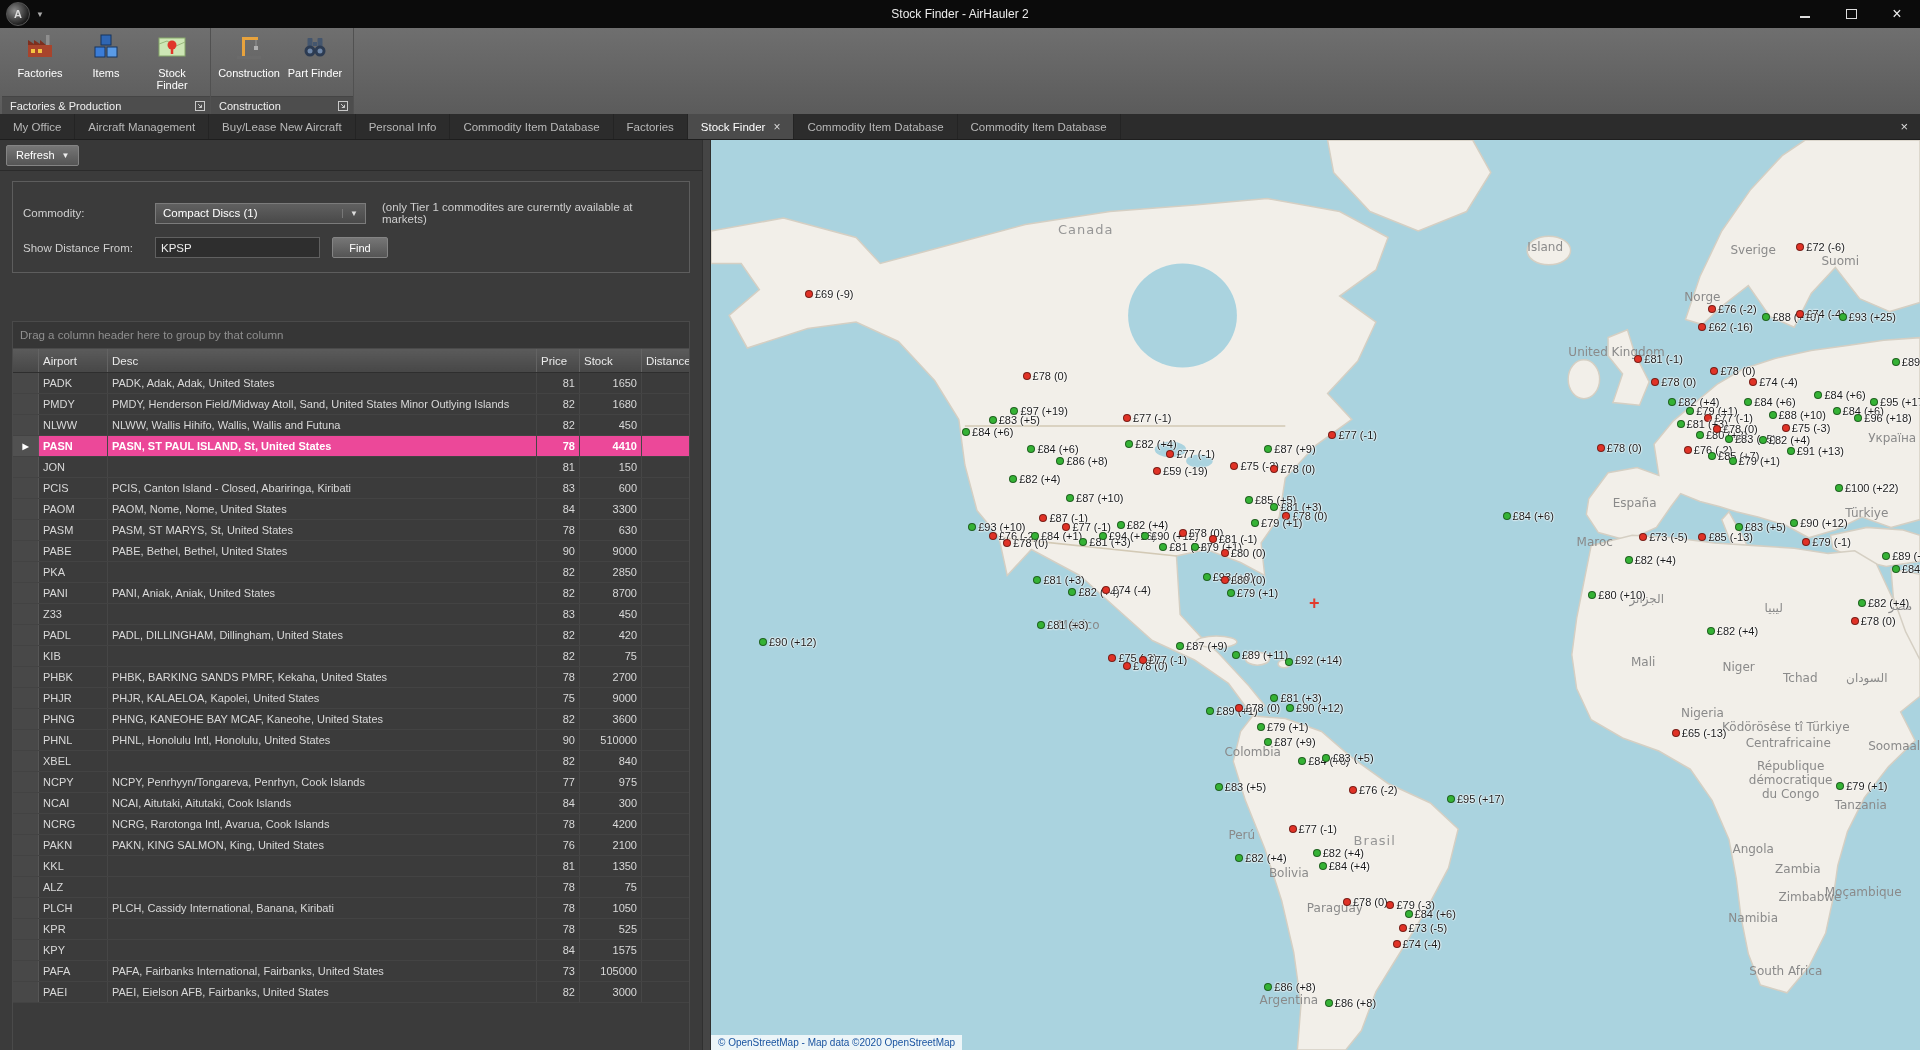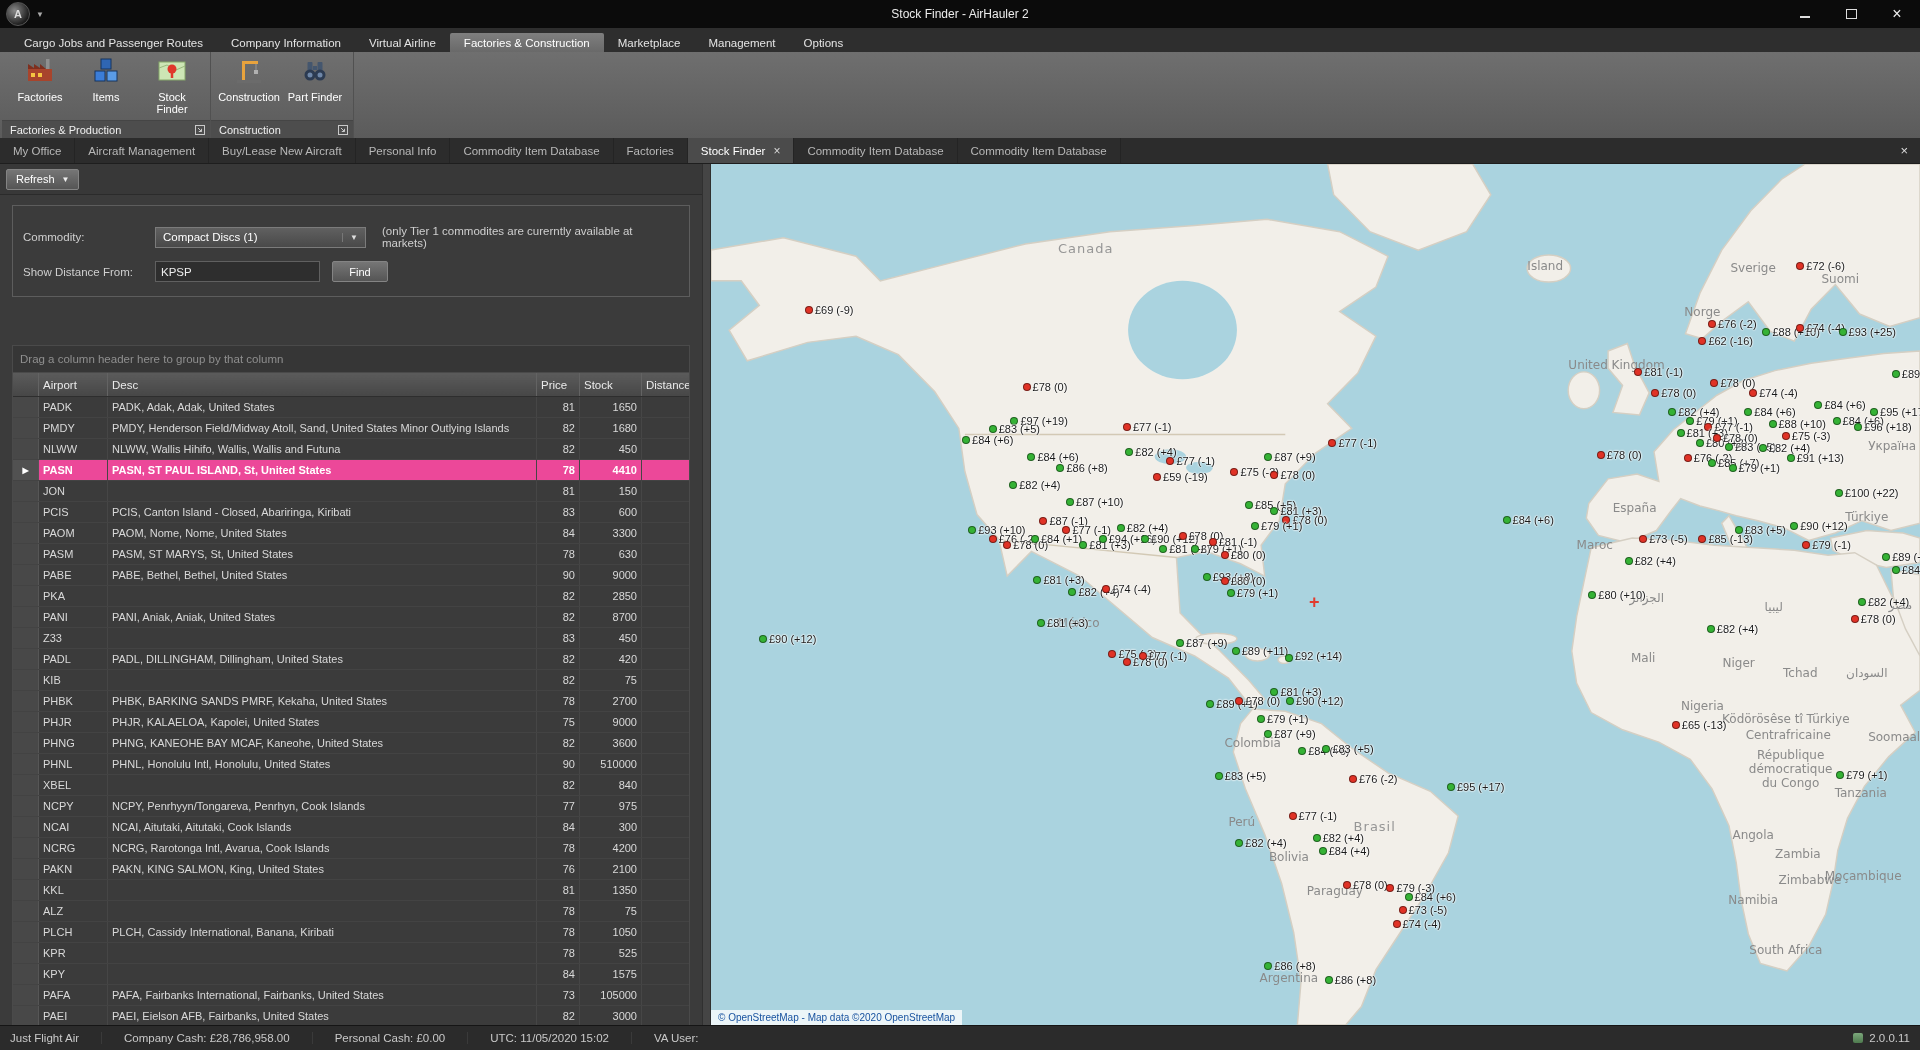--- a/index.html
+++ b/index.html
@@ -100,29 +100,20 @@
         </div>
       <div class="win-btn">
           <span class="max-glyph"></span>
         </div>
       <div class="win-btn">
           <span class="close-glyph">×</span>
         </div>
     </div>
   </div>
 
-  <div class="ribbon-tabs" id="ribbon-tabs">
-      <div class="ribbon-tab">Cargo Jobs and Passenger Routes</div>
-      <div class="ribbon-tab">Company Information</div>
-      <div class="ribbon-tab">Virtual Airline</div>
-      <div class="ribbon-tab active">Factories &amp; Construction</div>
-      <div class="ribbon-tab">Marketplace</div>
-      <div class="ribbon-tab">Management</div>
-      <div class="ribbon-tab">Options</div>
-    </div>
 
   <div class="ribbon-body" id="ribbon-groups">
       <div class="ribbon-group">
         <div class="rg-buttons">
           <div class="rg-btn">
             <span class="rg-icon"><svg viewBox="0 0 30 30">
                 <rect x="3" y="13" width="24" height="12" fill="#a8442c"></rect>
                 <polygon points="3,13 3,8 9,12 9,8 15,12 15,8 21,13" fill="#7e2f1e"></polygon>
                 <rect x="21" y="3" width="3.5" height="10" fill="#8f8f8f"></rect>
                 <rect x="6" y="17" width="4" height="4" fill="#f5c542"></rect>
@@ -1066,27 +1057,14 @@
           <div class="marker" style="left: 93.4%; top: 71%;">
             <span class="dot" style="background: rgb(53, 178, 53);"></span>
             <span class="mlabel">£79 (+1)</span>
           </div>
         </div>
       <div class="crosshair" id="crosshair" style="left: 49.9%; top: 51%;">+</div>
       <div class="attribution">© OpenStreetMap - Map data ©2020 OpenStreetMap</div>
     </div>
   </div>
 
-  <div class="statusbar">
-    <span id="status-items" style="display:flex;align-items:center;">
-        <span class="sb-item">Just Flight Air</span>
-        <span class="sb-item">Company Cash: £28,786,958.00</span>
-        <span class="sb-item">Personal Cash: £0.00</span>
-        <span class="sb-item">UTC: 11/05/2020 15:02</span>
-        <span class="sb-item">VA User:</span>
-      </span>
-    <div class="sb-right">
-      <span class="version-icon"></span>
-      <span>2.0.0.11</span>
-    </div>
-  </div>
 
 </div>
 
 </body></html>

